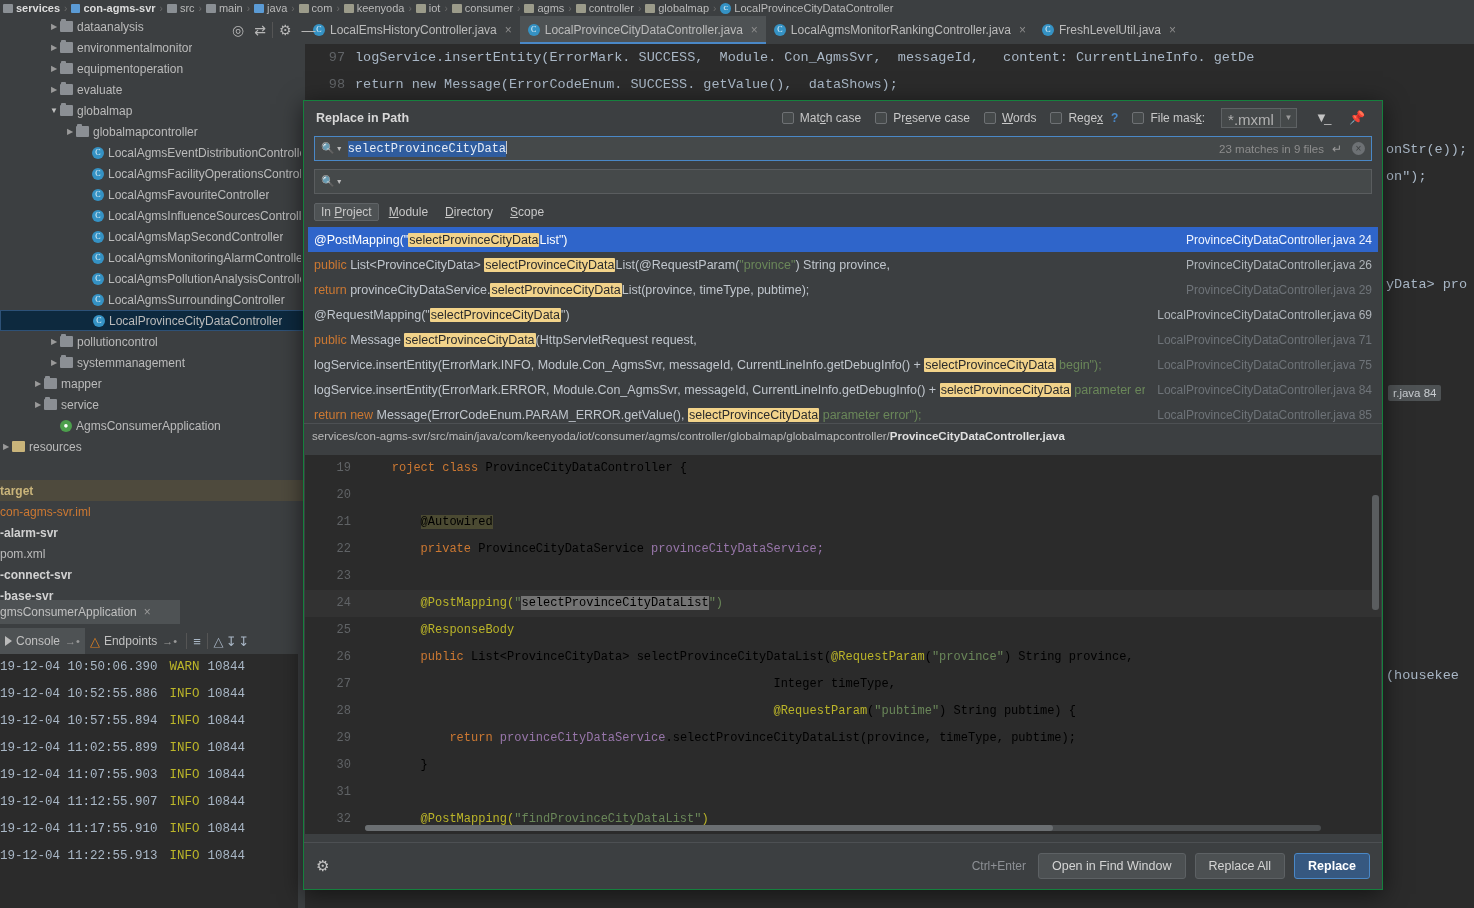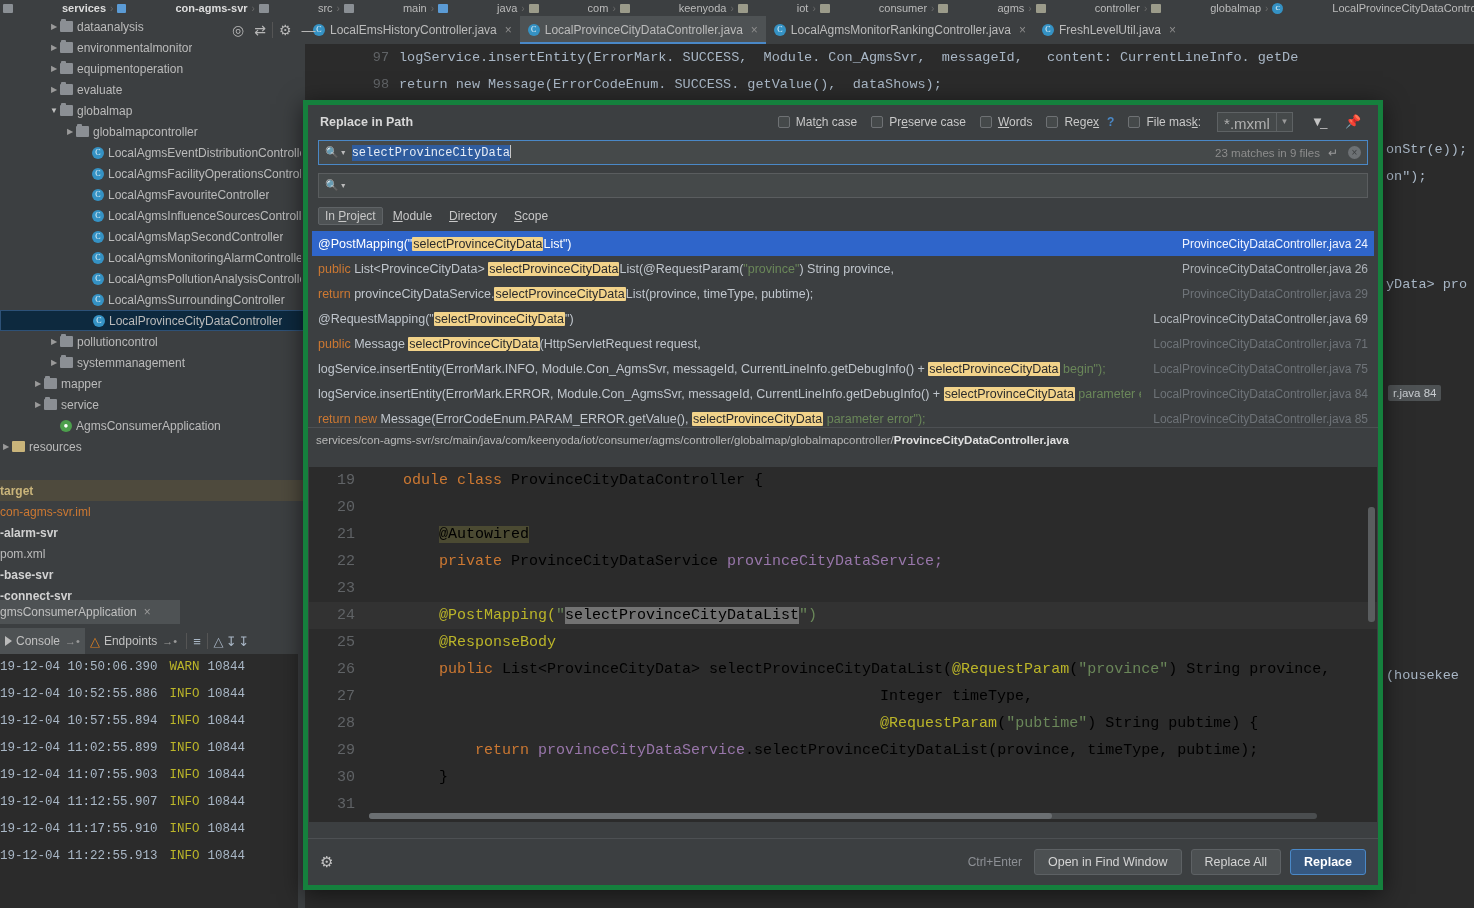--- a/index.html
+++ b/index.html
@@ -10,21 +10,21 @@
     overflow: hidden;
   }
   #app { position: relative; width: 1474px; height: 908px; }
 
   
   .navbar {
     position: absolute; left: 0; top: 0; width: 1474px; height: 16px;
     background: #3c3f41; display: flex; align-items: center;
     font-size: 11px; color: #bbbbbb; white-space: nowrap; overflow: hidden;
   }
-  .crumb { display: flex; align-items: center; padding: 0 3px; height: 16px; gap: 46px; }
+  .crumb { display: flex; align-items: center; padding: 0 3px; height: 16px; }
   .crumb .cr-label { margin-left: 3px; }
   .crumb.first .cr-label { font-weight: bold; color: #d4d4d4; }
   .crumb.bold .cr-label { font-weight: bold; color: #dddddd; }
   .crumb-sep { color: #6a6a6a; font-size: 10px; padding: 0 1px; }
   .ic { width: 10px; height: 9px; display: inline-block; border-radius: 1px; flex: none;}
   .ic.folder { background: #8a8f94; }
   .ic.folder-src { background: #5b9bd5; }
   .ic.folder-pkg { background: #9b9b8a; }
   .ic.mod { background: #5b9bd5; width: 9px; height: 9px;}
   .ic.cls {
@@ -127,30 +127,30 @@
     background: #3592c4; border-radius: 50%; width: 12px; height: 12px;
     color: #e8f4fb; font-size: 8px; line-height: 12px; text-align: center;
     font-family: "Liberation Serif", serif; flex: none;
   }
 
   .code-bg {
     position: absolute; left: 0; top: 28px; width: 1169px; height: 864px;
     background: #2b2b2b; font-family: "Liberation Mono", monospace; font-size: 13.5px;
     overflow: hidden;
   }
-  .cl { display: flex; height: 27px; line-height: 27px; white-space: pre; padding-left: 44px; }
+  .cl { display: flex; height: 27px; line-height: 27px; white-space: pre; }
   .cl .gut { width: 50px; text-align: right; padding-right: 10px; color: #606366; flex: none; }
   .cl .txt { color: #a9b7c6; }
   .kw { color: #cc7832; } .str { color: #6a8759; }
   .fld { color: #9876aa; } .ann { color: #bbb529; }
 
   
   .dialog {
     position: absolute; left: 303px; top: 100px; width: 1080px; height: 790px;
-    background: #3c3f41; border: 5px solid #15803d;
+    background: #3c3f41; border: 1px solid #15803d;
     box-shadow: 0 4px 22px rgba(0,0,0,.55);
     display: flex; flex-direction: column;
   }
   .dlg-header {
     height: 33px; display: flex; align-items: center; padding: 0 12px;
     position: relative;
   }
   .dlg-title { font-size: 12.5px; font-weight: bold; color: #d8d8d8; }
   .dlg-opts { margin-left: auto; display: flex; align-items: center; gap: 14px; }
   .chk { display: flex; align-items: center; gap: 6px; font-size: 12px; color: #c8c8c8; }
@@ -219,21 +219,21 @@
   .rkw { color: #cc7832; } .rstr { color: #6a8759; }
 
   .path-row {
     height: 24px; display: flex; align-items: center; padding: 0 8px;
     font-size: 11.5px; color: #b9b9b9; background: #3c3f41; border-top: 1px solid #4d5053;
   }
   .path-row b { color: #e0e0e0; }
 
   .preview {
     flex: 1; background: #2b2b2b; overflow: hidden; position: relative;
-    font-family: "Liberation Mono", monospace; font-size: 15px; margin: 16px 1px;
+    font-family: "Liberation Mono", monospace; font-size: 12px; margin: 8px 1px;
   }
   .pl { display: flex; height: 27px; line-height: 27px; white-space: pre; }
   .pl .gut { width: 58px; text-align: right; padding-right: 12px; color: #606366; flex: none; }
   .pl.hl-line { background: #323232; }
   .ann-hl { background: #4b4a32; }
   .str-hl { background: #737373; }
   .prev-scroll {
     position: absolute; right: 2px; top: 40px; width: 7px; height: 115px;
     background: #5a5d5f; border-radius: 3px;
   }
@@ -460,24 +460,24 @@
         <div class="lf-row iml">
           <span>con-agms-svr.iml</span>
         </div>
         <div class="lf-row bold">
           <span>-alarm-svr</span>
         </div>
         <div class="lf-row ">
           <span>pom.xml</span>
         </div>
         <div class="lf-row bold">
+          <span>-connect-svr</span>
+        </div>
+        <div class="lf-row bold">
           <span>-base-svr</span>
-        </div>
-        <div class="lf-row bold">
-          <span>-connect-svr</span>
         </div>
       </div>
   </div>
 
   <div class="runtab">
     <span>gmsConsumerApplication</span>
     <span class="x">×</span>
   </div>
 
   <div class="console-toolbar">
@@ -657,21 +657,21 @@
         </div>
     </div>
 
     <div class="path-row">
       <span>services/con-agms-svr/src/main/java/com/keenyoda/iot/consumer/agms/controller/globalmap/globalmapcontroller/</span>
         <b>ProvinceCityDataController.java</b>
     </div>
 
     <div class="preview">
       <div id="preview-lines">
-          <div class="pl"><span class="gut">19</span><span>    <span class="kw">odule class </span>ProvinceCityDataController {</span></div>
+          <div class="pl"><span class="gut">19</span><span>    <span class="kw">roject class </span>ProvinceCityDataController {</span></div>
           <div class="pl"><span class="gut">20</span><span></span></div>
           <div class="pl"><span class="gut">21</span><span>        <span class="ann-hl">@Autowired</span></span></div>
           <div class="pl"><span class="gut">22</span><span>        <span class="kw">private </span>ProvinceCityDataService <span class="fld">provinceCityDataService;</span></span></div>
           <div class="pl"><span class="gut">23</span><span></span></div>
           <div class="pl hl-line"><span class="gut">24</span><span>        <span class="ann">@PostMapping(</span><span class="str">"</span><span class="str-hl">selectProvinceCityDataList</span><span class="str">")</span></span></div>
           <div class="pl"><span class="gut">25</span><span>        <span class="ann">@ResponseBody</span></span></div>
           <div class="pl"><span class="gut">26</span><span>        <span class="kw">public </span>List&lt;ProvinceCityData&gt; selectProvinceCityDataList(<span class="ann">@RequestParam</span>(<span class="str">"province"</span>) String province,</span></div>
           <div class="pl"><span class="gut">27</span><span>                                                         Integer timeType,</span></div>
           <div class="pl"><span class="gut">28</span><span>                                                         <span class="ann">@RequestParam</span>(<span class="str">"pubtime"</span>) String pubtime) {</span></div>
           <div class="pl"><span class="gut">29</span><span>            <span class="kw">return </span><span class="fld">provinceCityDataService</span>.selectProvinceCityDataList(province, timeType, pubtime);</span></div>

